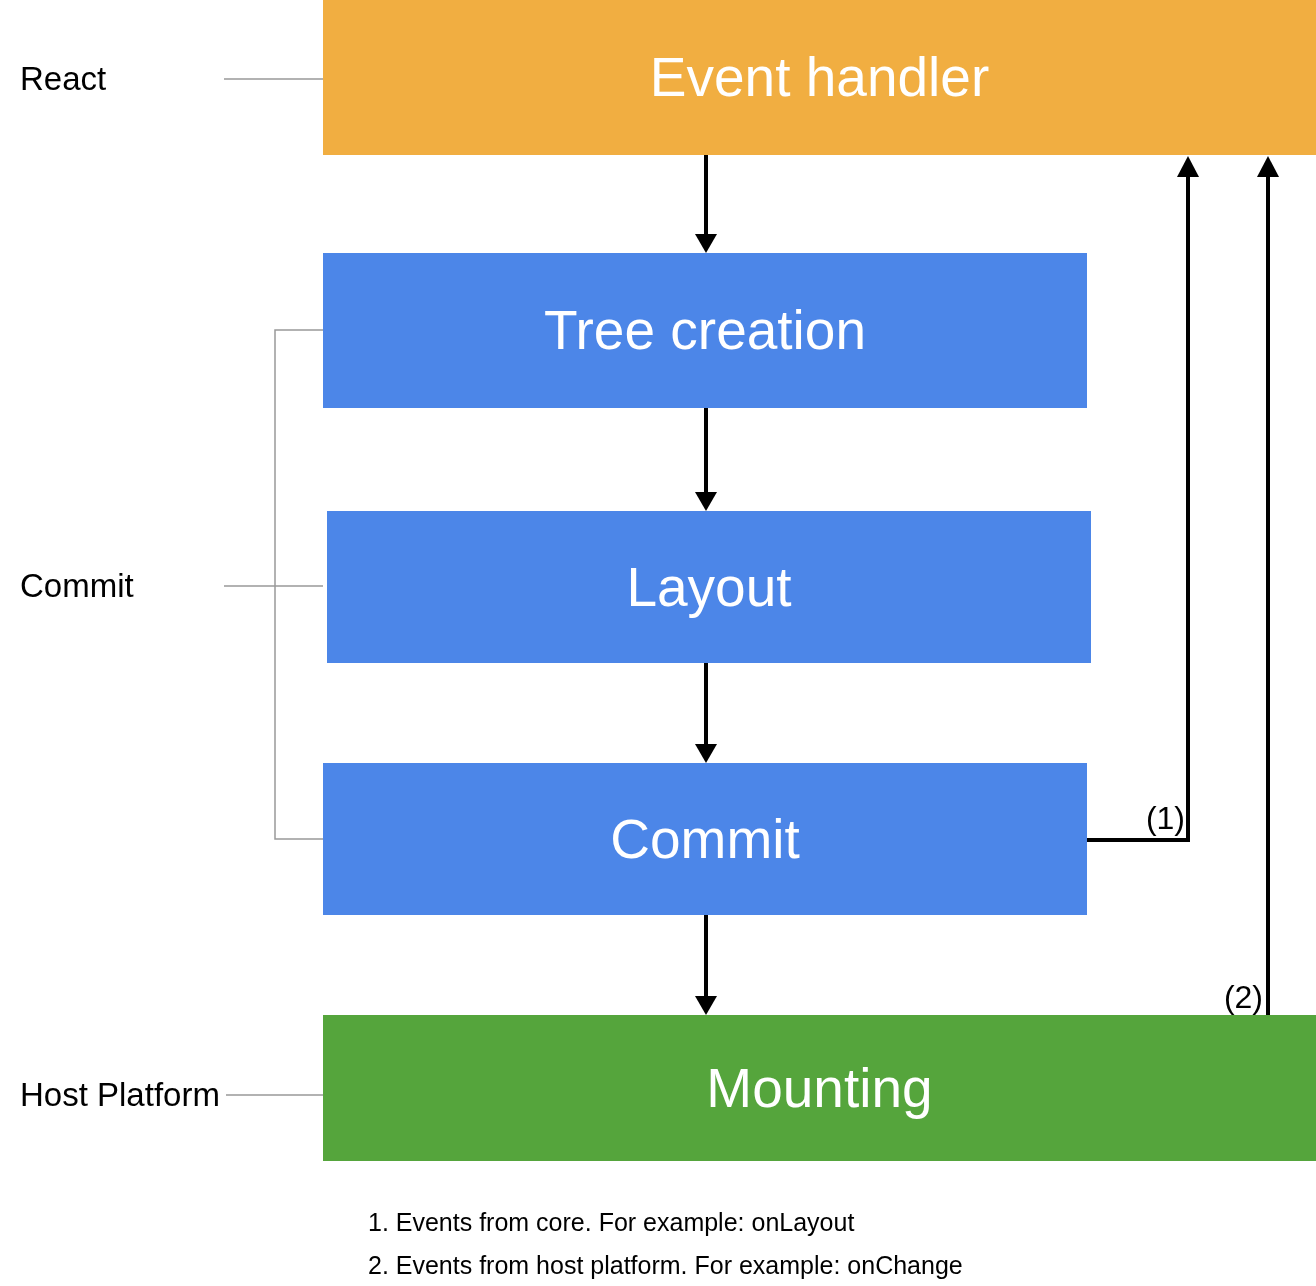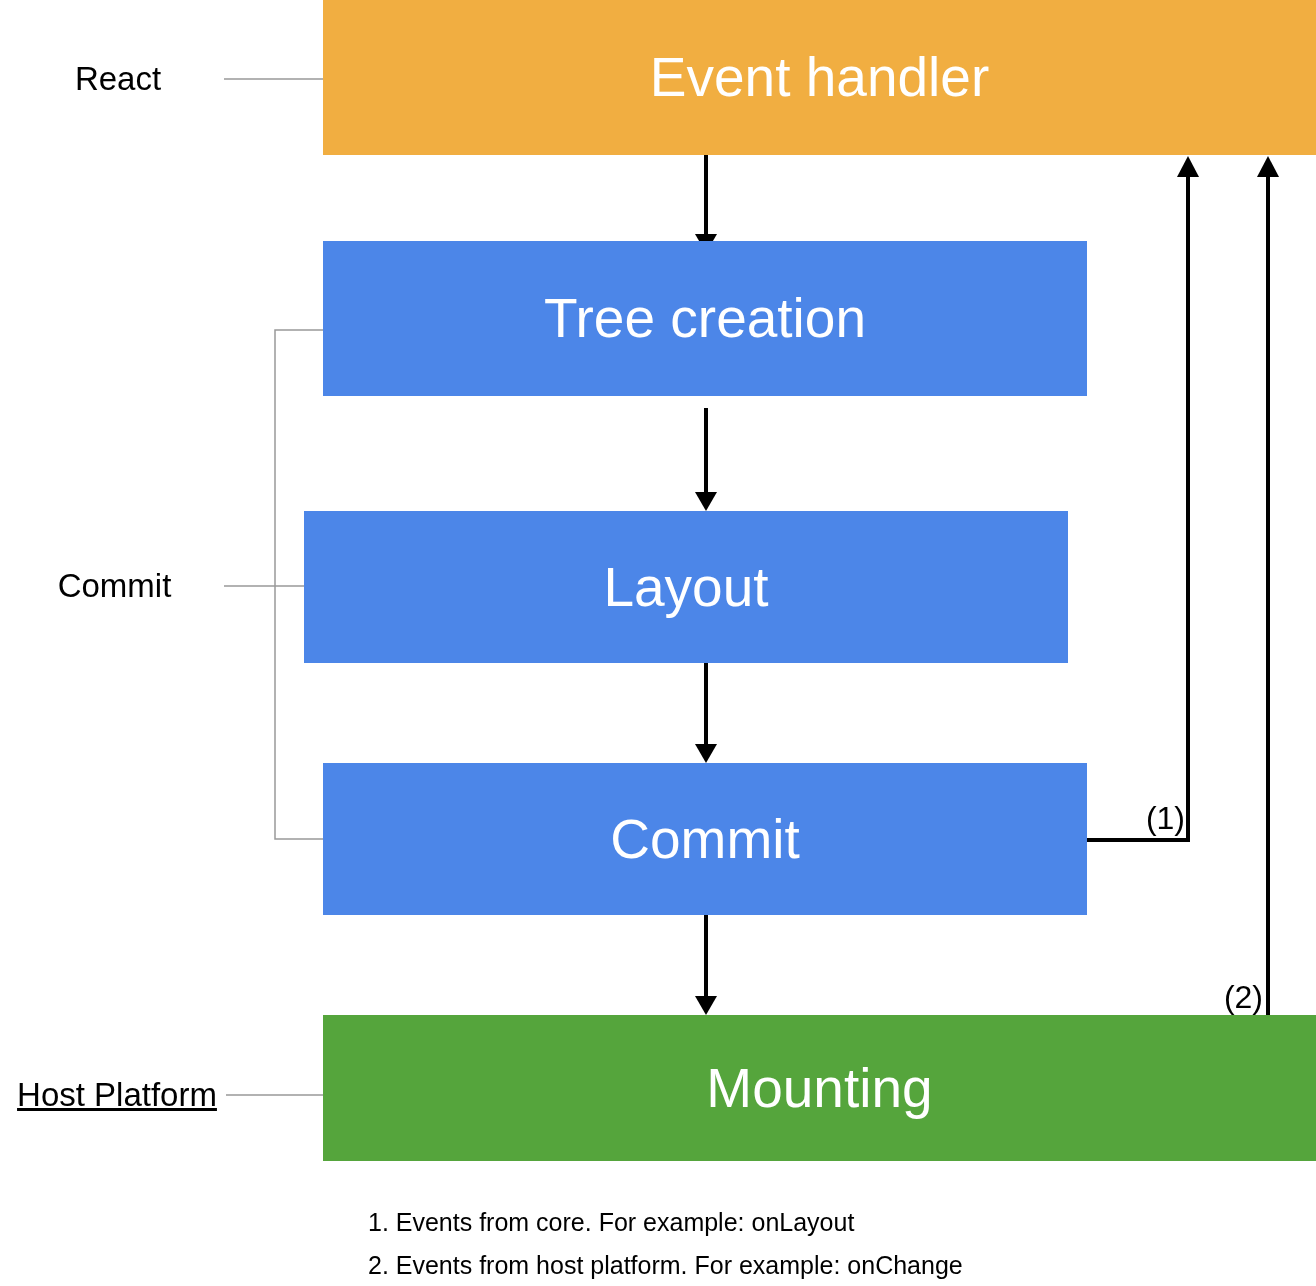--- a/index.html
+++ b/index.html
@@ -25,38 +25,38 @@
     position: absolute;
     display: flex;
     align-items: center;
     justify-content: center;
     color: var(--box-text, #ffffff);
     font-size: 55px;
     line-height: 1;
     white-space: nowrap;
   }
   #event-handler-box { left: 323px; top: 0;      width: 993px; height: 155px; background: var(--react-box,  #F1AE41); }
-  #tree-creation-box { left: 323px; top: 241px;  width: 764px; height: 155px; background: var(--fabric-box, #4C86E8); }
-  #layout-box        { left: 304px; top: 511px;  width: 764px; height: 152px; background: var(--fabric-box, #4C86E8); }
+  #tree-creation-box { left: 323px; top: 253px;  width: 764px; height: 155px; background: var(--fabric-box, #4C86E8); }
+  #layout-box        { left: 327px; top: 511px;  width: 764px; height: 152px; background: var(--fabric-box, #4C86E8); }
   #commit-box        { left: 323px; top: 763px;  width: 764px; height: 152px; background: var(--fabric-box, #4C86E8); text-align: center; }
   #mounting-box      { left: 323px; top: 1015px; width: 993px; height: 146px; background: var(--host-box,   #55A53C); }
 
   .side-label {
     position: absolute;
-    left: 0;
+    left: 12px;
     color: var(--label-text, #000000);
     font-size: 33px;
     line-height: 38px;
-    text-align: center;
+    text-align: left;
     white-space: nowrap;
     padding-left: 8px;
   }
   #react-label { width: 220px; top: 60px; }
   #fabric-label { width: 213px; top: 567px; }
-  #host-platform-label { width: 218px; top: 1076px; text-decoration: underline; }
+  #host-platform-label { width: 218px; top: 1076px; }
 
   .callout {
     position: absolute;
     color: var(--label-text, #000000);
     font-size: 32px;
     line-height: 38px;
     text-align: right;
     white-space: nowrap;
   }
   #callout-1 { left: 1100px; width: 85px; top: 799px; }

